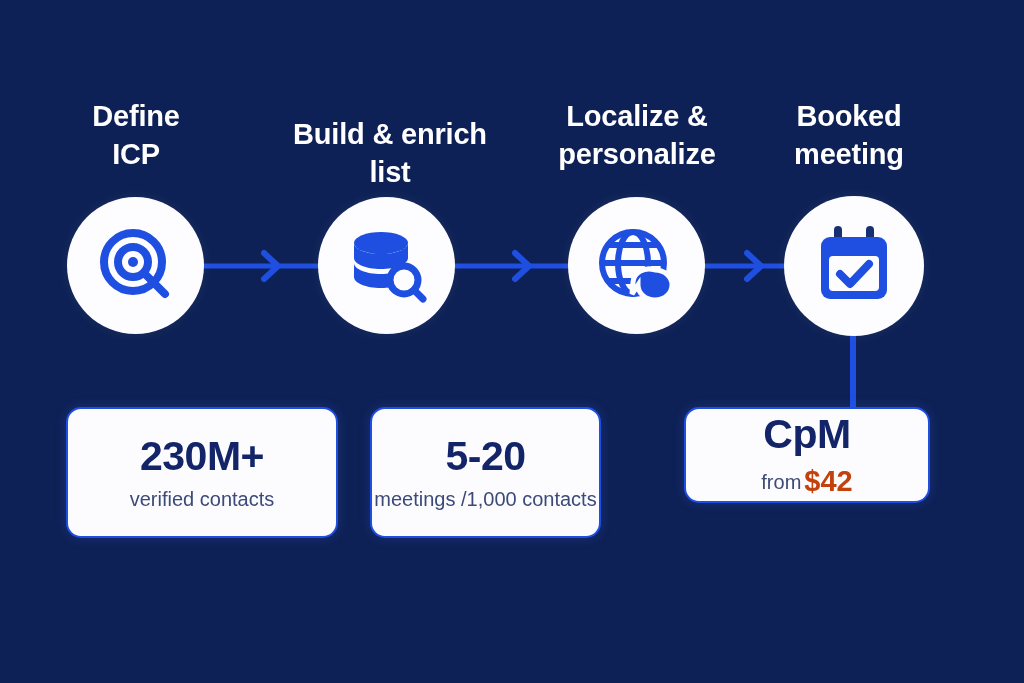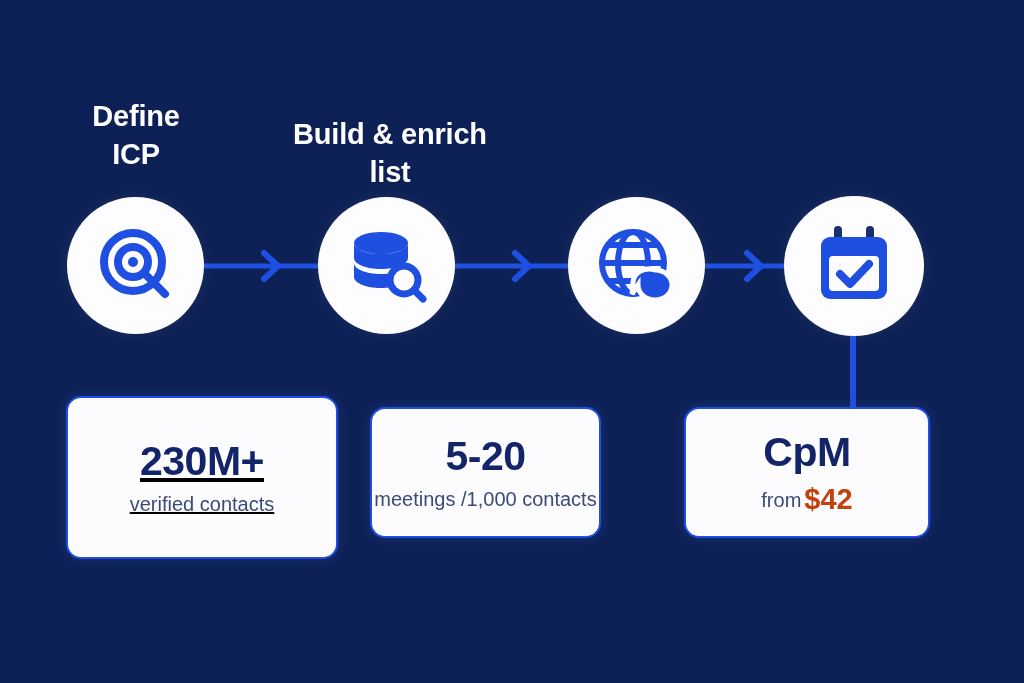--- a/index.html
+++ b/index.html
@@ -85,23 +85,23 @@
     background: #fcfcff;
     border: 2px solid #1f4fe0;
     border-radius: 15px;
     box-shadow: 0 0 12px rgba(60,110,255,0.22);
     display: flex;
     flex-direction: column;
     align-items: center;
     justify-content: center;
     z-index: 2;
   }
-  .card.k0 { left: 66px;  top: 396px; width: 272px; height: 163px; text-decoration: underline; }
+  .card.k0 { left: 66px;  top: 407px; width: 272px; height: 131px; }
   .card.k1 { left: 370px; top: 407px; width: 231px; height: 131px; }
-  .card.k2 { left: 684px; top: 407px; width: 246px; height: 131px; }
+  .card.k2 { left: 684px; top: 407px; width: 246px; height: 96px; }
 
   .card-value {
     color: #132568;
     font-size: 41px;
     font-weight: 700;
     line-height: 1;
     letter-spacing: -0.5px;
     margin-bottom: 12px;
   }
   .card-label {
@@ -121,20 +121,24 @@
 </style>
 </head>
 <body>
 
 <div id="stage">
 
   <div class="step-label s0">Define
 ICP</div>
   <div class="step-label s1">Build &amp; enrich
 list</div>
+  <div class="step-label s2">Localize &amp;
+personalize</div>
+  <div class="step-label s3">Booked
+meeting</div>
 
   <div class="connector c0">
     <svg width="130" height="40" viewBox="0 0 130 40" fill="none">
       <line x1="0" y1="20" x2="130" y2="20" stroke="#1f4fe0" stroke-width="5"></line>
       <polyline points="68,7 82,20 68,33" fill="none" stroke="#1f4fe0" stroke-width="6" stroke-linecap="round" stroke-linejoin="round"></polyline>
     </svg>
   </div>
   <div class="connector c1">
     <svg width="130" height="40" viewBox="0 0 130 40" fill="none">
       <line x1="0" y1="20" x2="130" y2="20" stroke="#1f4fe0" stroke-width="5"></line>

